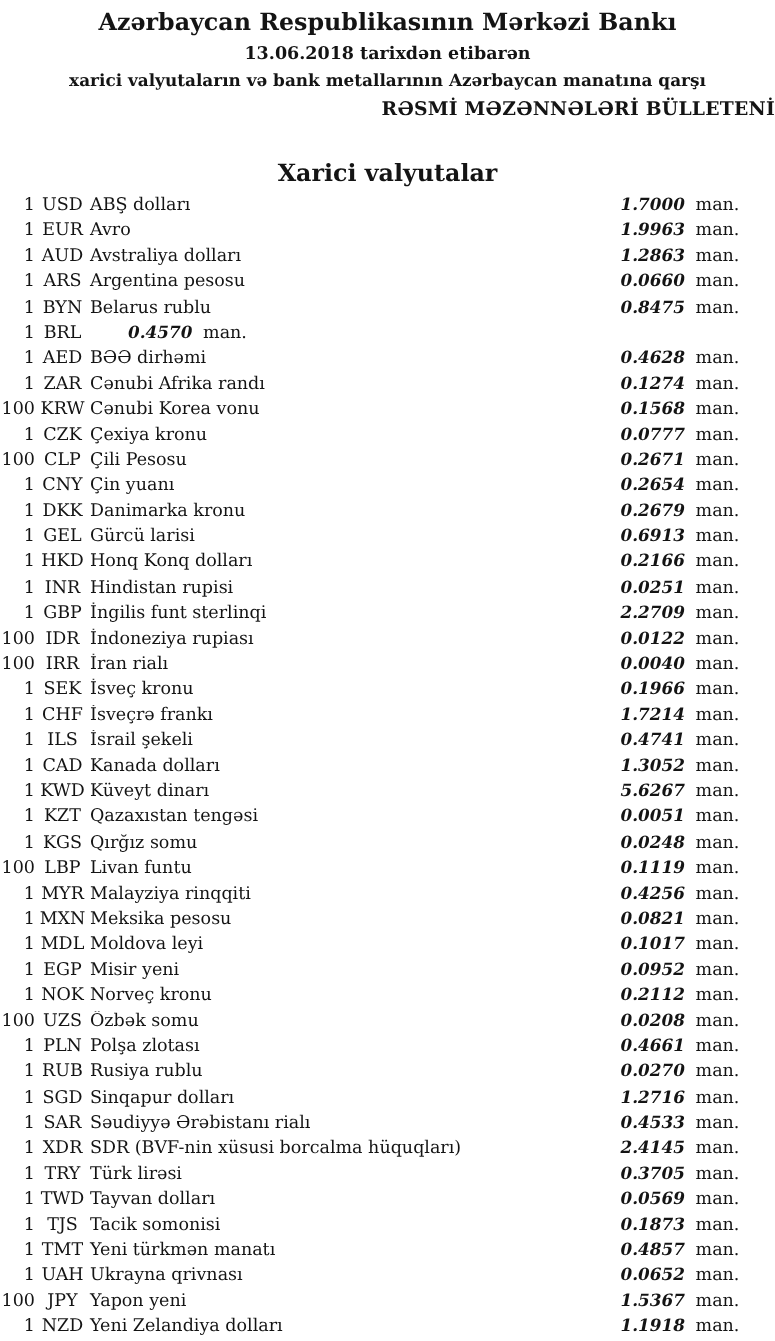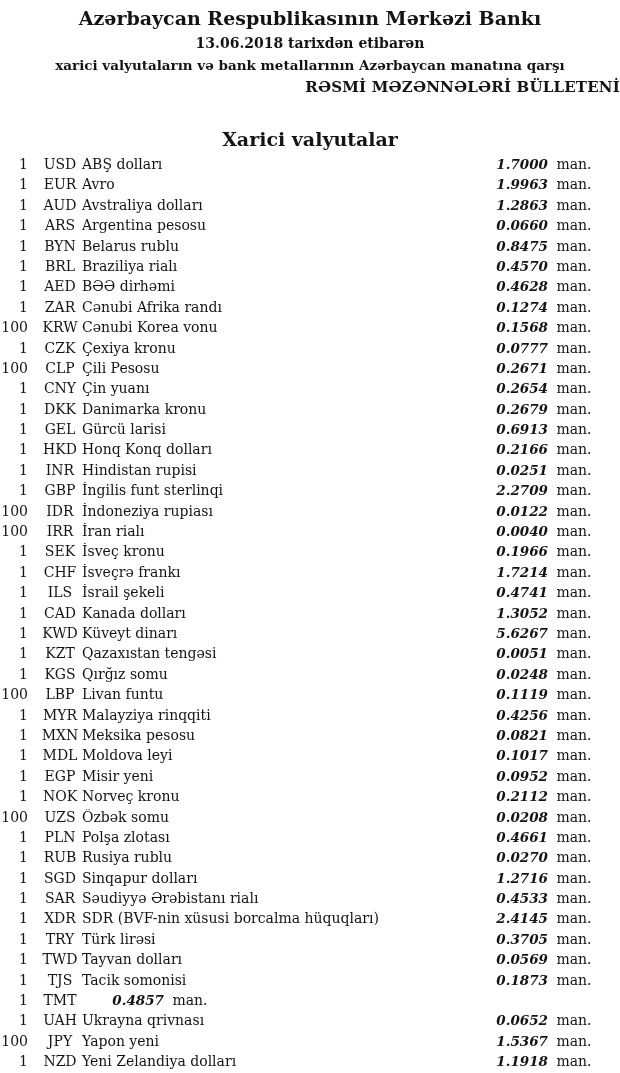--- a/index.html
+++ b/index.html
@@ -58,21 +58,21 @@
     white-space: nowrap;
   }
   .cell-qty {
     flex: none;
     width: 28px;
     text-align: right;
   }
   .cell-code {
     flex: none;
     width: 40px;
-    margin-left: 12px;
+    margin-left: 2px;
     text-align: center;
   }
   .cell-name {
     flex: 1 1 auto;
     padding-left: 2px;
     overflow: hidden;
   }
   .cell-rate {
     flex: none;
     width: 84px;
@@ -136,21 +136,20 @@
     <span class="cell-qty">1</span>
     <span class="cell-code">BYN</span>
     <span class="cell-name">Belarus rublu</span>
     <span class="cell-rate">0.8475</span>
     <span class="cell-unit">man.</span>
   </div>
 
   <div class="rate-row">
     <span class="cell-qty">1</span>
     <span class="cell-code">BRL</span>
-    <span class="cell-name">Braziliya rialı</span>
     <span class="cell-rate">0.4570</span>
     <span class="cell-unit">man.</span>
   </div>
 
   <div class="rate-row">
     <span class="cell-qty">1</span>
     <span class="cell-code">AED</span>
     <span class="cell-name">BƏƏ dirhəmi</span>
     <span class="cell-rate">0.4628</span>
     <span class="cell-unit">man.</span>
@@ -424,20 +423,21 @@
     <span class="cell-qty">1</span>
     <span class="cell-code">TJS</span>
     <span class="cell-name">Tacik somonisi</span>
     <span class="cell-rate">0.1873</span>
     <span class="cell-unit">man.</span>
   </div>
 
   <div class="rate-row">
     <span class="cell-qty">1</span>
     <span class="cell-code">TMT</span>
+    <span class="cell-name">Yeni türkmən manatı</span>
     <span class="cell-rate">0.4857</span>
     <span class="cell-unit">man.</span>
   </div>
 
   <div class="rate-row">
     <span class="cell-qty">1</span>
     <span class="cell-code">UAH</span>
     <span class="cell-name">Ukrayna qrivnası</span>
     <span class="cell-rate">0.0652</span>
     <span class="cell-unit">man.</span>

